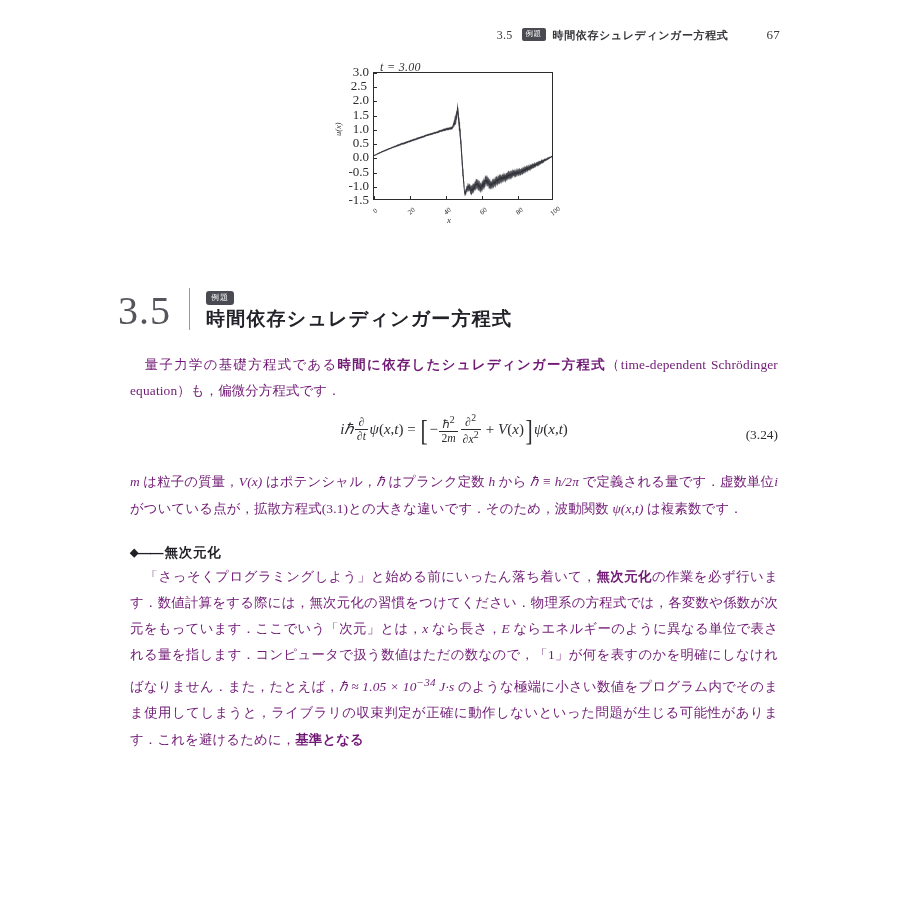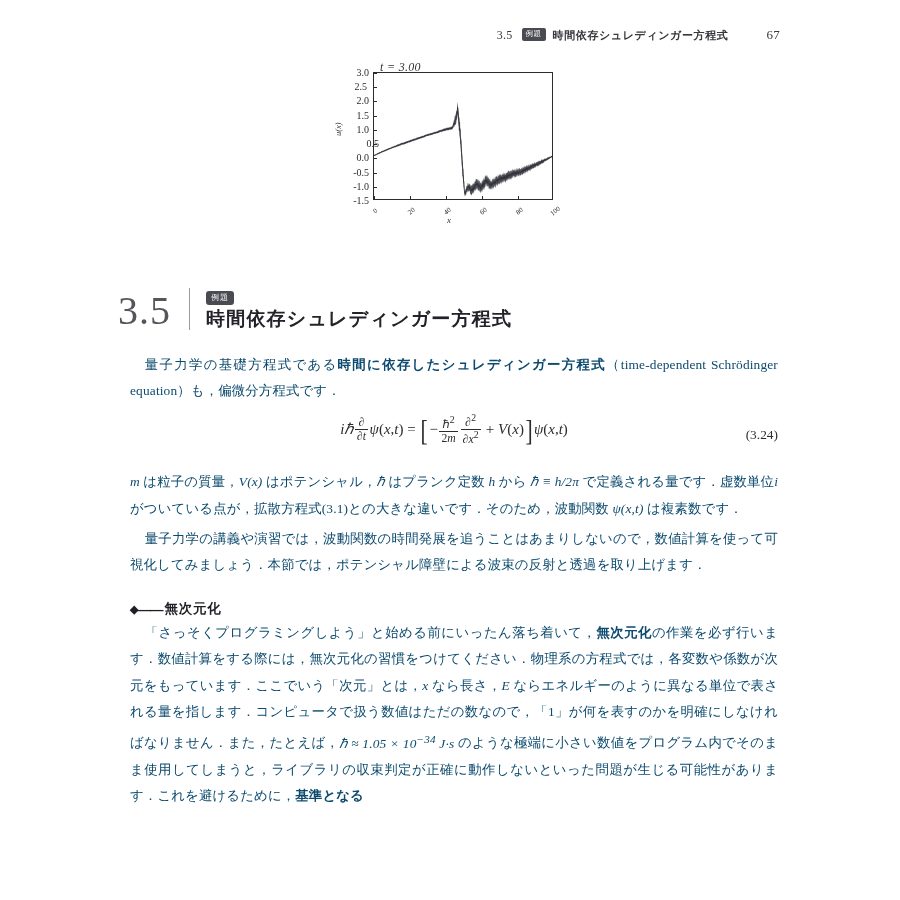--- a/index.html
+++ b/index.html
@@ -121,21 +121,21 @@
     border: 1px solid #2c2c2c;
     box-sizing: border-box;
     background: #fff;
     overflow: hidden;
   }
   .axes svg { display:block; width: 100%; height: 100%; }
   .ytick {
     position: absolute;
     right: 100%;
     margin-right: 3px;
-    font-size: 10px;
+    font-size: 13px;
     color: #2c2c2c;
     white-space: nowrap;
     transform: translateY(-50%);
     font-family: "Liberation Serif", serif;
   }
   .ytickmark {
     position: absolute;
     left: 0;
     width: 3px;
     height: 1px;
@@ -229,21 +229,21 @@
     top: 352px;
     width: 648px;
   }
   p.para {
     margin: 0 0 4px 0;
     font-size: 13.4px;
     line-height: 26.2px;
     text-align: justify;
     text-justify: inter-character;
     letter-spacing: .15px;
-    color: #0c4a6e;
+    color: #701a75;
   }
   p.para.indent { text-indent: 1.1em; }
   .bold { font-weight: bold; }
   .mi { font-family: "Liberation Serif", serif; font-style: italic; }
 
   .equation-row {
     position: relative;
     margin: 10px 0 9px 0;
     height: 46px;
   }
@@ -340,21 +340,21 @@
           <div class="xtickmark" style="left: 36px;"></div>
           <div class="xtickmark" style="left: 72px;"></div>
           <div class="xtickmark" style="left: 108px;"></div>
           <div class="xtickmark" style="left: 144px;"></div>
         </div>
     <div class="ytick" style="top: 14px; left: 34px; right: auto; transform: translate(-100%, -50%); margin-right: 0px;">3.0</div>
         <div class="ytick" style="top: 28.2222px; left: 32px; right: auto; transform: translate(-100%, -50%); margin-right: 0px;">2.5</div>
         <div class="ytick" style="top: 42.4444px; left: 34px; right: auto; transform: translate(-100%, -50%); margin-right: 0px;">2.0</div>
         <div class="ytick" style="top: 56.6667px; left: 34px; right: auto; transform: translate(-100%, -50%); margin-right: 0px;">1.5</div>
         <div class="ytick" style="top: 70.8889px; left: 34px; right: auto; transform: translate(-100%, -50%); margin-right: 0px;">1.0</div>
-        <div class="ytick" style="top: 85.1111px; left: 44px; right: auto; transform: translate(-100%, -50%); margin-right: 0px;">0.5</div>
+        <div class="ytick" style="top: 85.1111px; left: 34px; right: auto; transform: translate(-100%, -50%); margin-right: 0px;">0.5</div>
         <div class="ytick" style="top: 99.3333px; left: 34px; right: auto; transform: translate(-100%, -50%); margin-right: 0px;">0.0</div>
         <div class="ytick" style="top: 113.556px; left: 34px; right: auto; transform: translate(-100%, -50%); margin-right: 0px;">-0.5</div>
         <div class="ytick" style="top: 127.778px; left: 34px; right: auto; transform: translate(-100%, -50%); margin-right: 0px;">-1.0</div>
         <div class="ytick" style="top: 142px; left: 34px; right: auto; transform: translate(-100%, -50%); margin-right: 0px;">-1.5</div>
         <div class="xtick" style="left: 38px; top: 146px; position: absolute;">0</div>
         <div class="xtick" style="left: 74px; top: 146px; position: absolute;">20</div>
         <div class="xtick" style="left: 110px; top: 146px; position: absolute;">40</div>
         <div class="xtick" style="left: 146px; top: 146px; position: absolute;">60</div>
         <div class="xtick" style="left: 182px; top: 146px; position: absolute;">80</div>
         <div class="xtick" style="left: 218px; top: 146px; position: absolute;">100</div>
@@ -376,21 +376,20 @@
 
     <div class="equation-row">
       <div class="equation">
         <span class="mi">i</span><span class="mi">ℏ</span><span class="frac"><span class="num">∂</span><span class="den">∂<span class="mi">t</span></span></span><span class="mi">ψ</span>(<span class="mi">x</span>,<span class="mi">t</span>) = <span class="bigbr">[</span>−<span class="frac"><span class="num">ℏ<sup>2</sup></span><span class="den">2<span class="mi">m</span></span></span><span class="frac"><span class="num">∂<sup>2</sup></span><span class="den">∂<span class="mi">x</span><sup>2</sup></span></span> + <span class="mi">V</span>(<span class="mi">x</span>)<span class="bigbr">]</span><span class="mi">ψ</span>(<span class="mi">x</span>,<span class="mi">t</span>)
       </div>
       <div class="eqno">(3.24)</div>
     </div>
 
     <p class="para"><span class="mi">m</span> <span>は粒子の質量，</span><span class="mi">V(x)</span> <span>はポテンシャル，</span><span class="mi">ℏ</span> <span>はプランク定数</span> <span class="mi">h</span> <span>から</span> <span class="mi">ℏ ≡ h/2π</span> <span>で定義される量です．虚数単位</span><span class="mi">i</span> <span>がついている点が，拡散方程式(3.1)との大きな違いです．そのため，波動関数</span> <span class="mi">ψ(x,t)</span> <span>は複素数です．</span></p>
 
-    <p class="para indent">量子力学の講義や演習では，波動関数の時間発展を追うことはあまりしないので，数値計算を使って可視化してみましょう．本節では，ポテンシャル障壁による波束の反射と透過を取り上げます．</p>
 
     <div class="subhead">
       <span class="diamond">◆</span>
         <span class="dash">——</span>
         <span>無次元化</span>
     </div>
 
     <p class="para indent"><span>「さっそくプログラミングしよう」と始める前にいったん落ち着いて，</span><span class="bold">無次元化</span><span>の作業を必ず行います．数値計算をする際には，無次元化の習慣をつけてください．物理系の方程式では，各変数や係数が次元をもっています．ここでいう「次元」とは，</span><span class="mi">x</span> <span>なら長さ，</span><span class="mi">E</span> <span>ならエネルギーのように異なる単位で表される量を指します．コンピュータで扱う数値はただの数なので，「1」が何を表すのかを明確にしなければなりません．また，たとえば，</span><span class="mi">ℏ ≈ 1.05 × 10<sup>−34</sup> J·s</span> <span>のような極端に小さい数値をプログラム内でそのまま使用してしまうと，ライブラリの収束判定が正確に動作しないといった問題が生じる可能性があります．これを避けるために，</span><span class="bold">基準となる</span></p>
 
   </div>

